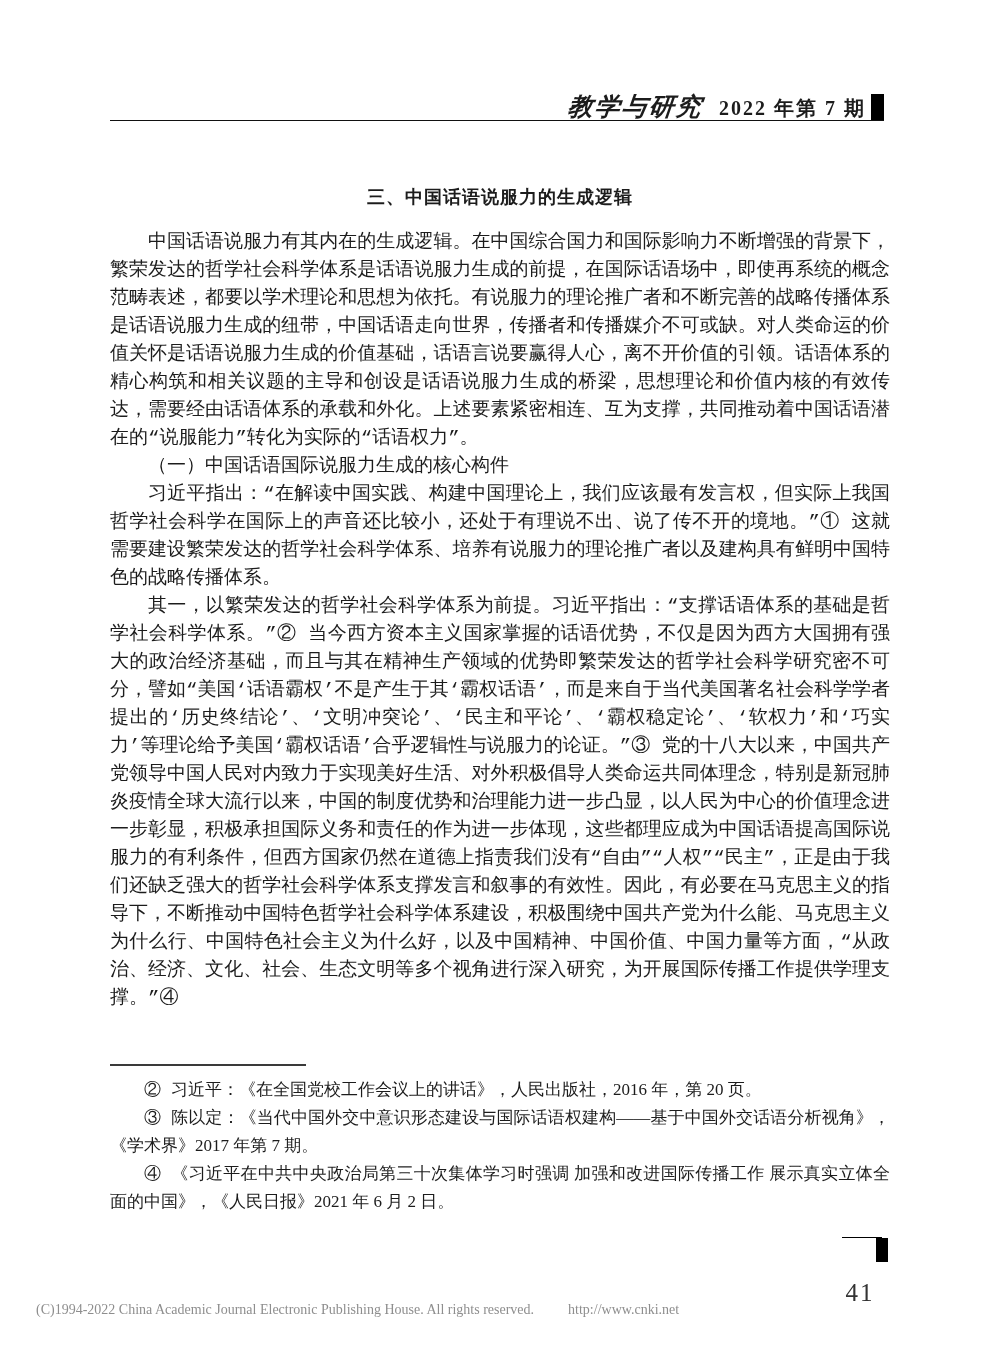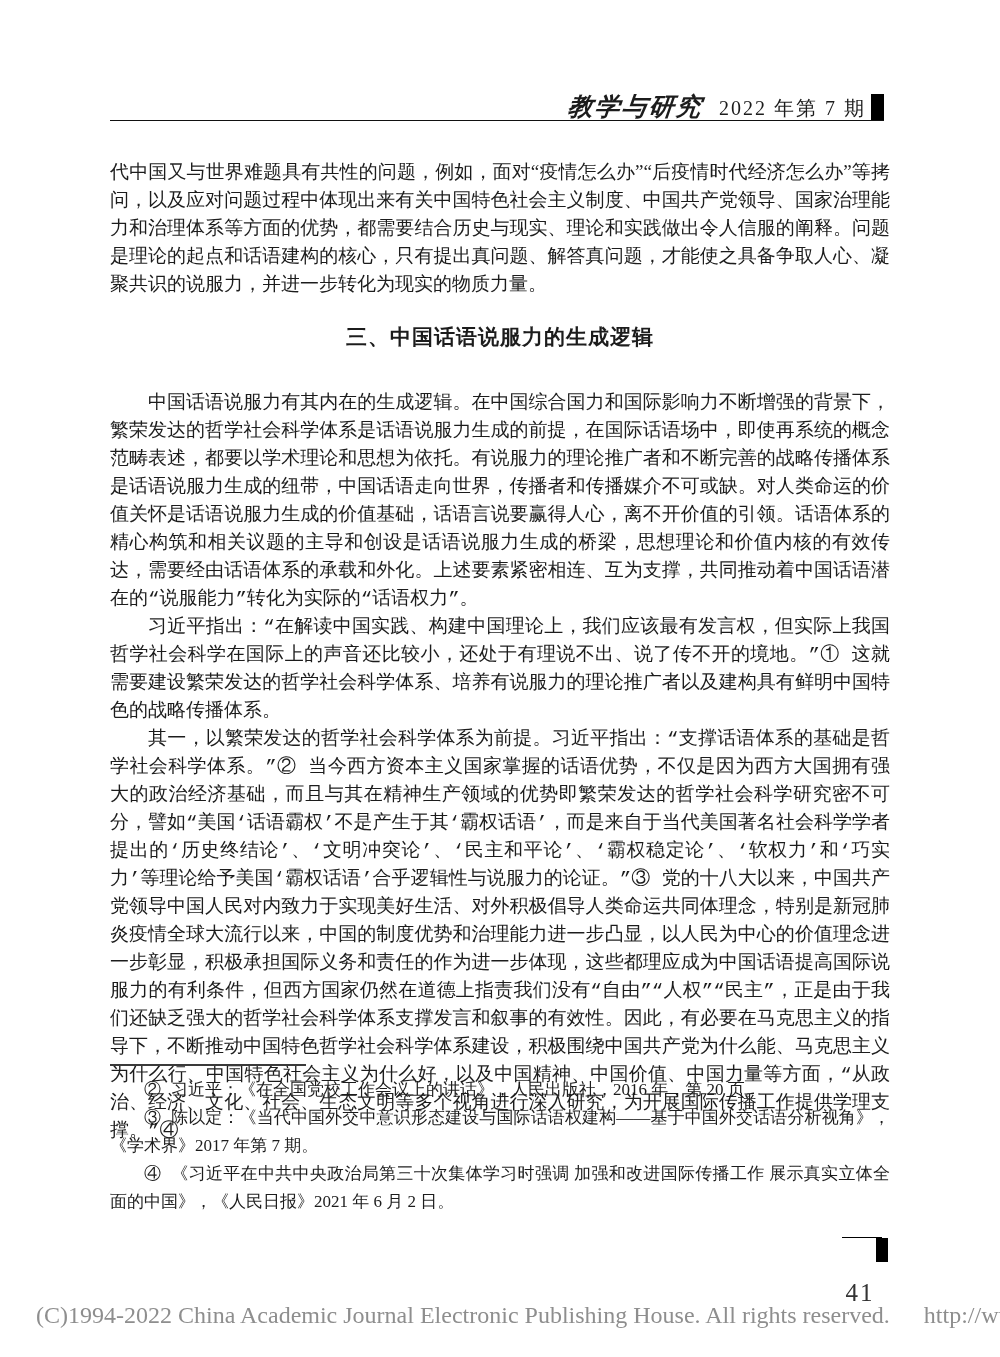--- a/index.html
+++ b/index.html
@@ -16,41 +16,41 @@
   .header-text{
     position:absolute;top:90px;left:110px;width:756px;
     text-align:right;white-space:nowrap;
   }
   .journal-title{
     font-weight:bold;font-style:italic;
     font-size:25px;letter-spacing:2px;
     transform:skewX(-6deg);display:inline-block;
   }
   .issue-info{
-    font-weight:normal;font-size:20px;margin-left:16px;letter-spacing:2px;
+    font-weight:bold;font-size:20px;margin-left:16px;letter-spacing:2px;
   }
   .header-bar{
     position:absolute;top:94px;left:871px;width:13px;height:27px;background:#000;
   }
   .header-rule{
     position:absolute;top:120px;left:110px;width:774px;height:1px;background:#111;
   }
   
   .body-block{
     position:absolute;top:158px;left:110px;width:780px;
   }
   .body-block p{
     margin:0;
     font-size:19px;line-height:28px;
     text-align:justify;text-justify:inter-ideograph;
   }
   p.indent{text-indent:2em;font-family:Liberation Mono, monospace;}
   h2.section-heading{
-    margin:24px 0 37px 0;
-    font-size:21px;line-height:30px;
+    margin:24px 0 16px 0;
+    font-size:18px;line-height:30px;
     font-weight:bold;text-align:center;letter-spacing:1px;
   }
   
   .footnote-block{
     position:absolute;top:1064px;left:110px;width:780px;
   }
   .footnote-rule{
     width:196px;height:2px;background:#3a3a3a;margin:0 0 10px 0;
   }
   .footnote-block p{
@@ -68,38 +68,38 @@
     position:absolute;top:1239px;left:845px;width:30px;
     font-size:25px;letter-spacing:2px;text-align:center;color:#333;margin-top:40px;
   }
   .pagenum-bar{
     position:absolute;top:1238px;left:876px;width:12px;height:24px;background:#000;
   }
   
   .footer{
     position:absolute;top:1302px;left:36px;width:930px;
     display:flex;gap:34px;align-items:baseline;
-    color:#8e8e8e;font-size:24px;white-space:nowrap;
+    color:#8e8e8e;font-size:14px;white-space:nowrap;
   }
 </style>
 </head>
 <body>
 
 <div class="page">
 
   <div class="header-text">
     <span class="journal-title">教学与研究</span><span class="issue-info">2022 年第 7 期</span>
   </div>
   <div class="header-bar"></div>
   <div class="header-rule"></div>
 
   <div class="body-block">
-    <p>代中国又与世界难题具有共性的问题，例如，面对“疫情怎么办”“后疫情时代经济怎么办”等拷问，以及应对问题过程中体现出来有关中国特色社会主义制度、中国共产党领导、国家治理能力和治理体系等方面的优势，都需要结合历史与现实、理论和实践做出令人信服的阐释。问题是理论的起点和话语建构的核心，只有提出真问题、解答真问题，才能使之具备争取人心、凝聚共识的说服力，并进一步转化为现实的物质力量。</p>
     <h2 class="section-heading">三、中国话语说服力的生成逻辑</h2>
     <p class="indent">中国话语说服力有其内在的生成逻辑。在中国综合国力和国际影响力不断增强的背景下，繁荣发达的哲学社会科学体系是话语说服力生成的前提，在国际话语场中，即使再系统的概念范畴表述，都要以学术理论和思想为依托。有说服力的理论推广者和不断完善的战略传播体系是话语说服力生成的纽带，中国话语走向世界，传播者和传播媒介不可或缺。对人类命运的价值关怀是话语说服力生成的价值基础，话语言说要赢得人心，离不开价值的引领。话语体系的精心构筑和相关议题的主导和创设是话语说服力生成的桥梁，思想理论和价值内核的有效传达，需要经由话语体系的承载和外化。上述要素紧密相连、互为支撑，共同推动着中国话语潜在的“说服能力”转化为实际的“话语权力”。</p>
+    <p class="indent">（一）中国话语国际说服力生成的核心构件</p>
     <p class="indent">习近平指出：“在解读中国实践、构建中国理论上，我们应该最有发言权，但实际上我国哲学社会科学在国际上的声音还比较小，还处于有理说不出、说了传不开的境地。”① 这就需要建设繁荣发达的哲学社会科学体系、培养有说服力的理论推广者以及建构具有鲜明中国特色的战略传播体系。</p>
     <p class="indent">其一，以繁荣发达的哲学社会科学体系为前提。习近平指出：“支撑话语体系的基础是哲学社会科学体系。”② 当今西方资本主义国家掌握的话语优势，不仅是因为西方大国拥有强大的政治经济基础，而且与其在精神生产领域的优势即繁荣发达的哲学社会科学研究密不可分，譬如“美国‘话语霸权’不是产生于其‘霸权话语’，而是来自于当代美国著名社会科学学者提出的‘历史终结论’、‘文明冲突论’、‘民主和平论’、‘霸权稳定论’、‘软权力’和‘巧实力’等理论给予美国‘霸权话语’合乎逻辑性与说服力的论证。”③ 党的十八大以来，中国共产党领导中国人民对内致力于实现美好生活、对外积极倡导人类命运共同体理念，特别是新冠肺炎疫情全球大流行以来，中国的制度优势和治理能力进一步凸显，以人民为中心的价值理念进一步彰显，积极承担国际义务和责任的作为进一步体现，这些都理应成为中国话语提高国际说服力的有利条件，但西方国家仍然在道德上指责我们没有“自由”“人权”“民主”，正是由于我们还缺乏强大的哲学社会科学体系支撑发言和叙事的有效性。因此，有必要在马克思主义的指导下，不断推动中国特色哲学社会科学体系建设，积极围绕中国共产党为什么能、马克思主义为什么行、中国特色社会主义为什么好，以及中国精神、中国价值、中国力量等方面，“从政治、经济、文化、社会、生态文明等多个视角进行深入研究，为开展国际传播工作提供学理支撑。”④</p>
   </div>
 
   <div class="footnote-block">
     <div class="footnote-rule"></div>
     <p><span class="fn-marker">②</span><span>习近平：《在全国党校工作会议上的讲话》，人民出版社，2016 年，第 20 页。</span></p>
     <p><span class="fn-marker">③</span><span>陈以定：《当代中国外交中意识形态建设与国际话语权建构——基于中国外交话语分析视角》，《学术界》2017 年第 7 期。</span></p>
     <p><span class="fn-marker">④</span><span>《习近平在中共中央政治局第三十次集体学习时强调 加强和改进国际传播工作 展示真实立体全面的中国》，《人民日报》2021 年 6 月 2 日。</span></p>
   </div>

